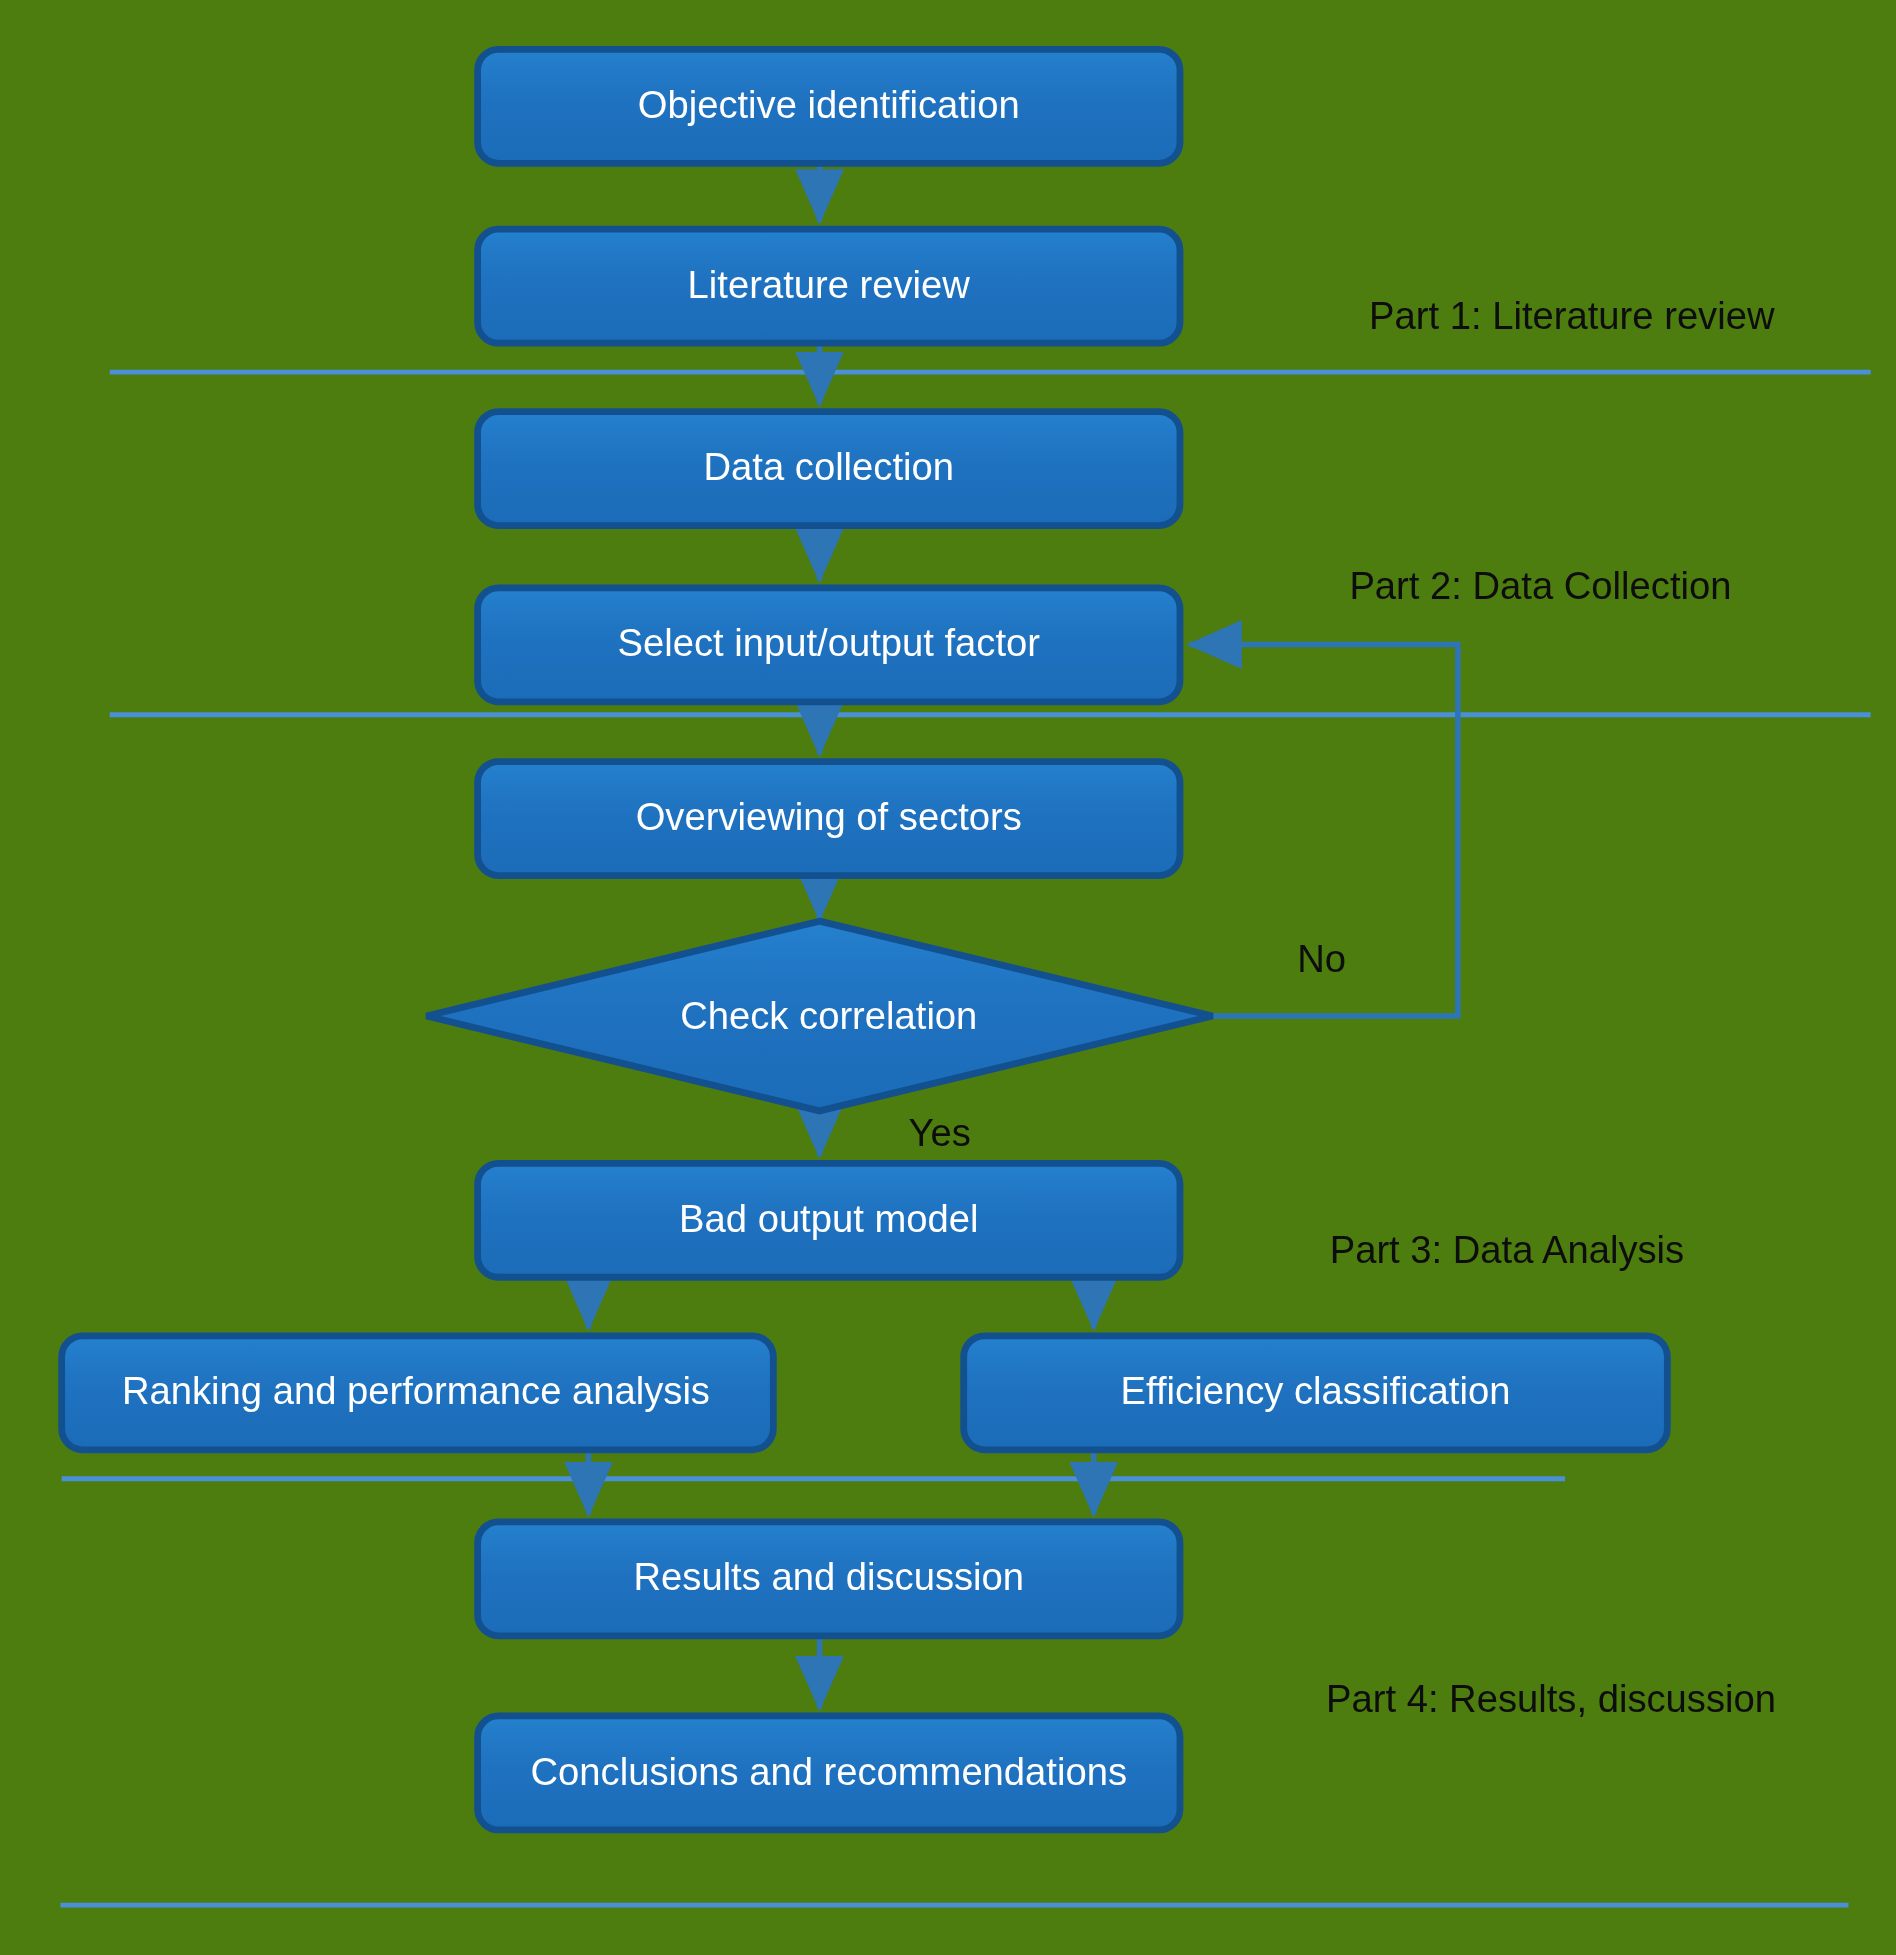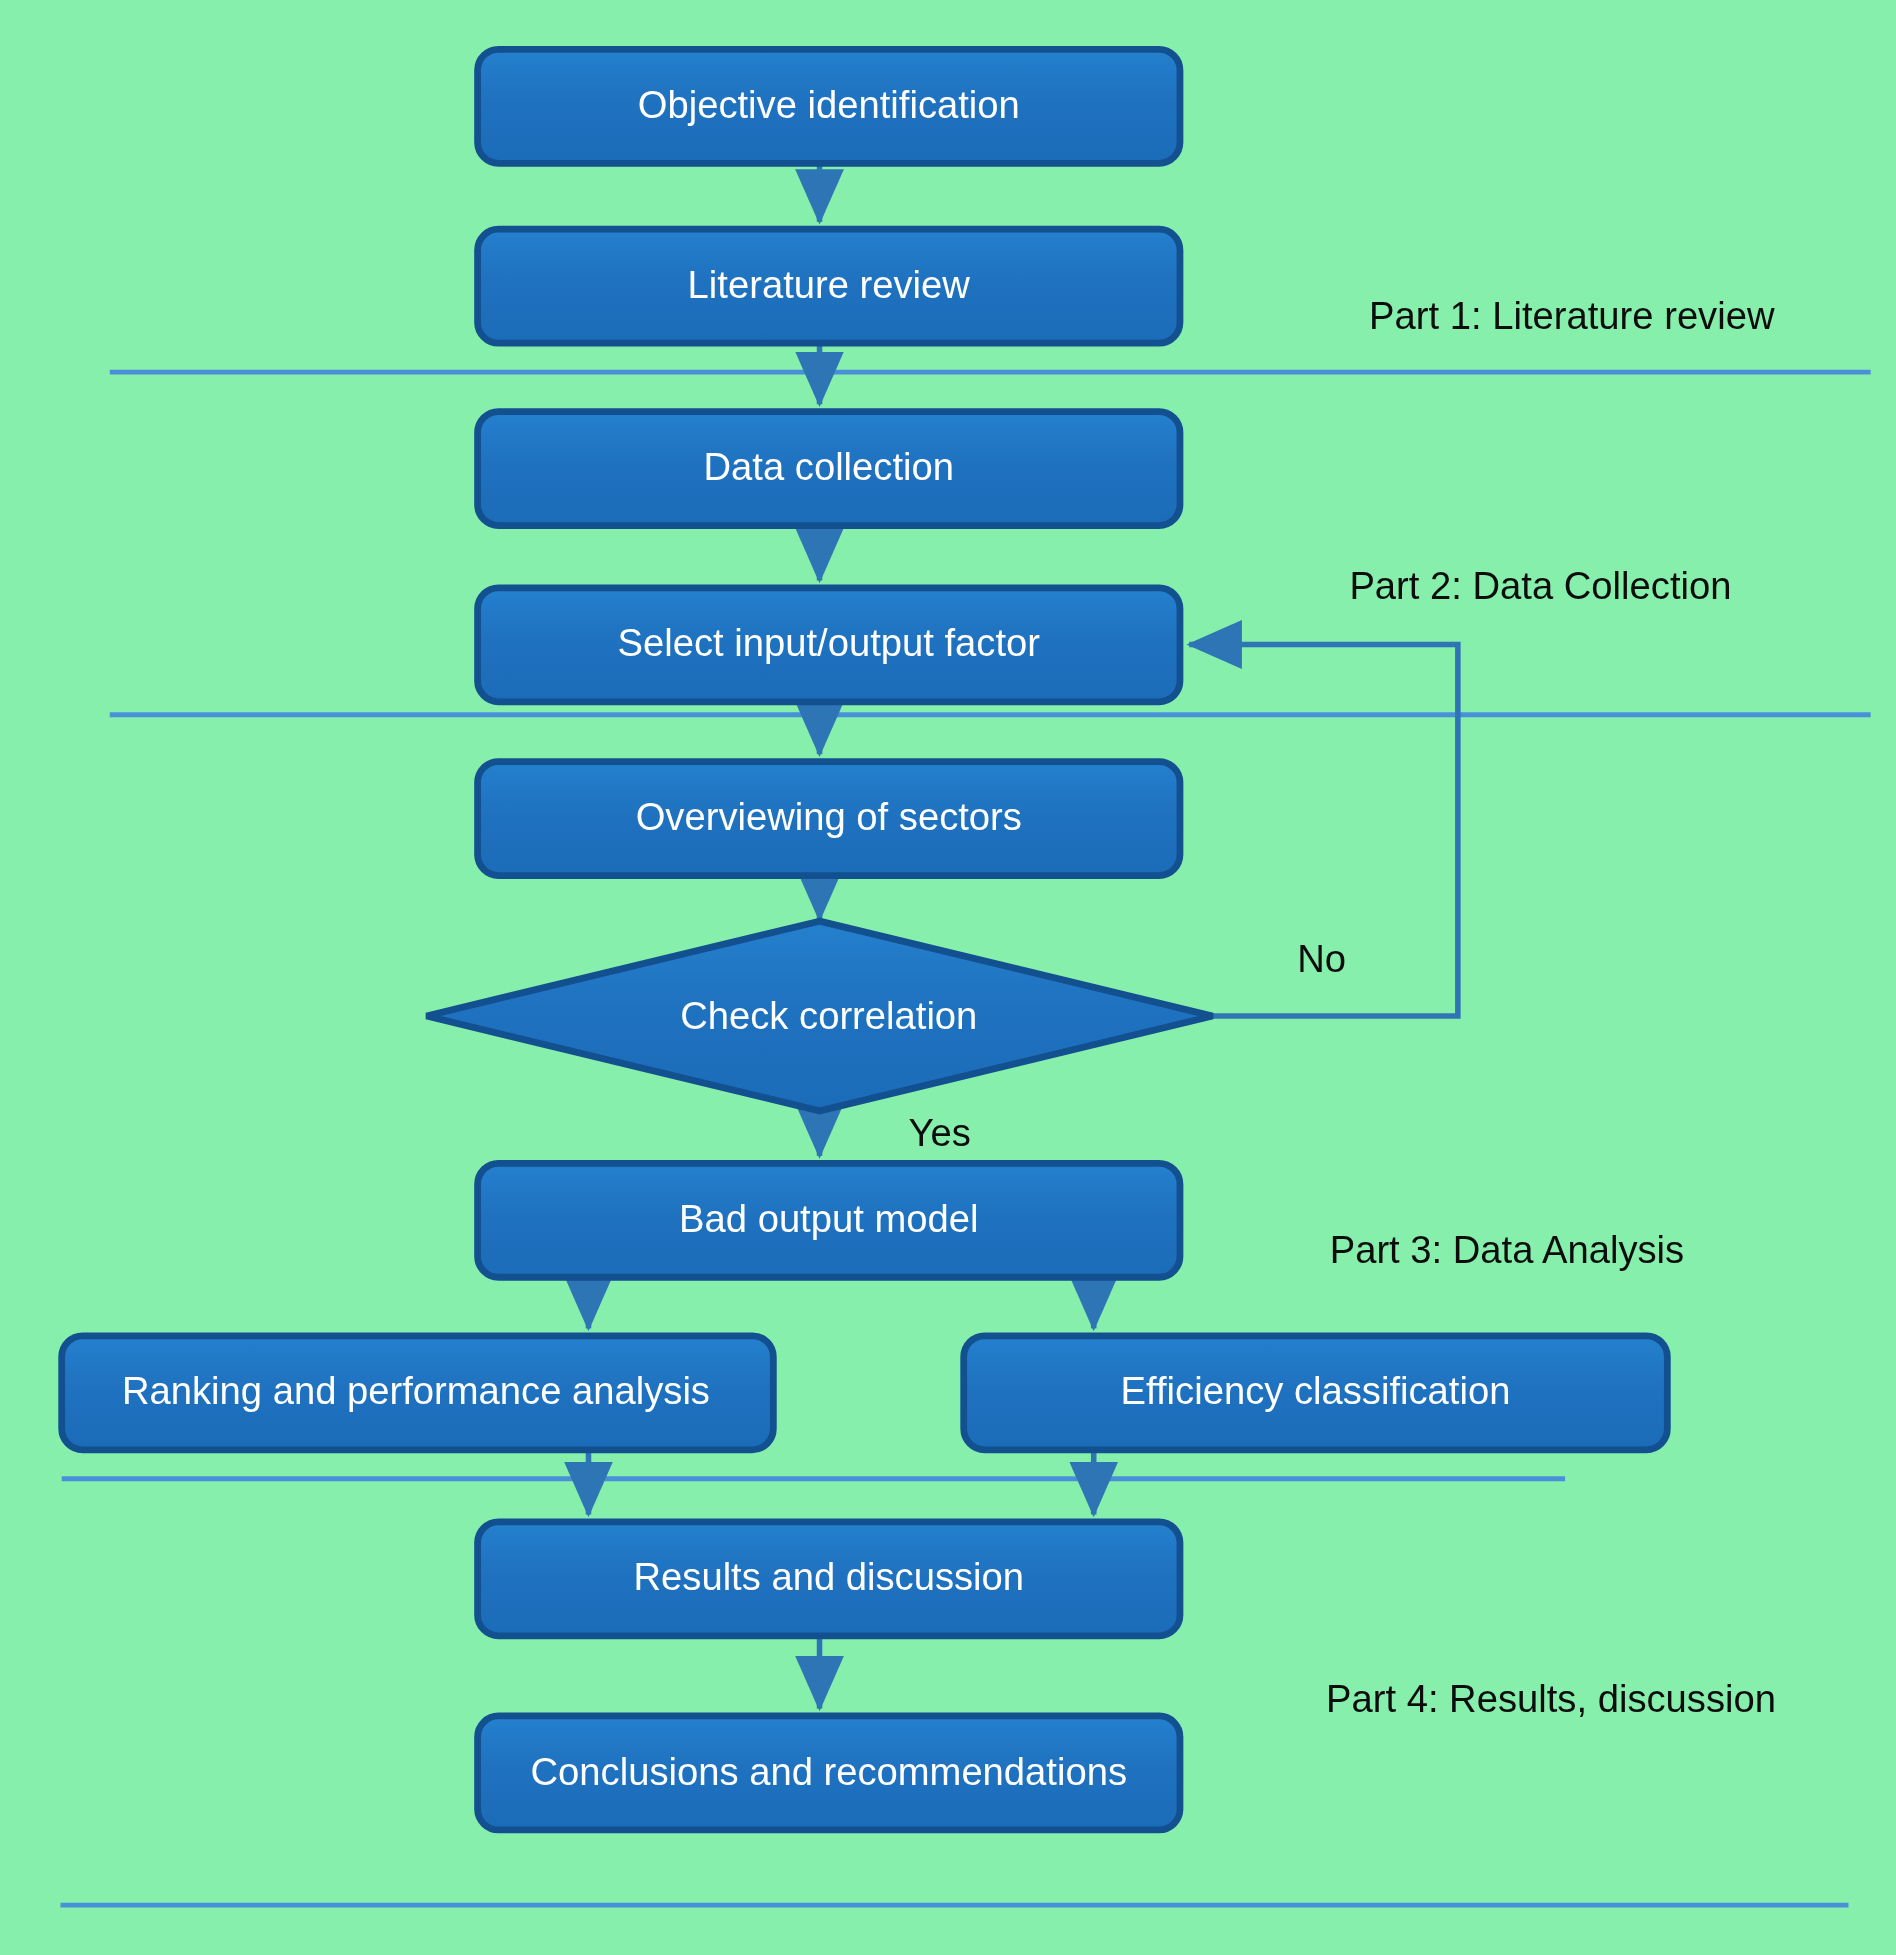--- a/index.html
+++ b/index.html
@@ -7,21 +7,21 @@
     padding: 0;
     background: #ffffff;
   }
   body {
     font-family: "Liberation Sans", sans-serif;
   }
   #canvas {
     position: relative;
     width: 1896px;
     height: 1955px;
-    background: #86efac;
+    background: #4d7c0f;
     overflow: hidden;
   }
   svg#flow {
     position: absolute;
     left: 0;
     top: 0;
     width: 1896px;
     height: 1955px;
   }
   .node-label {

